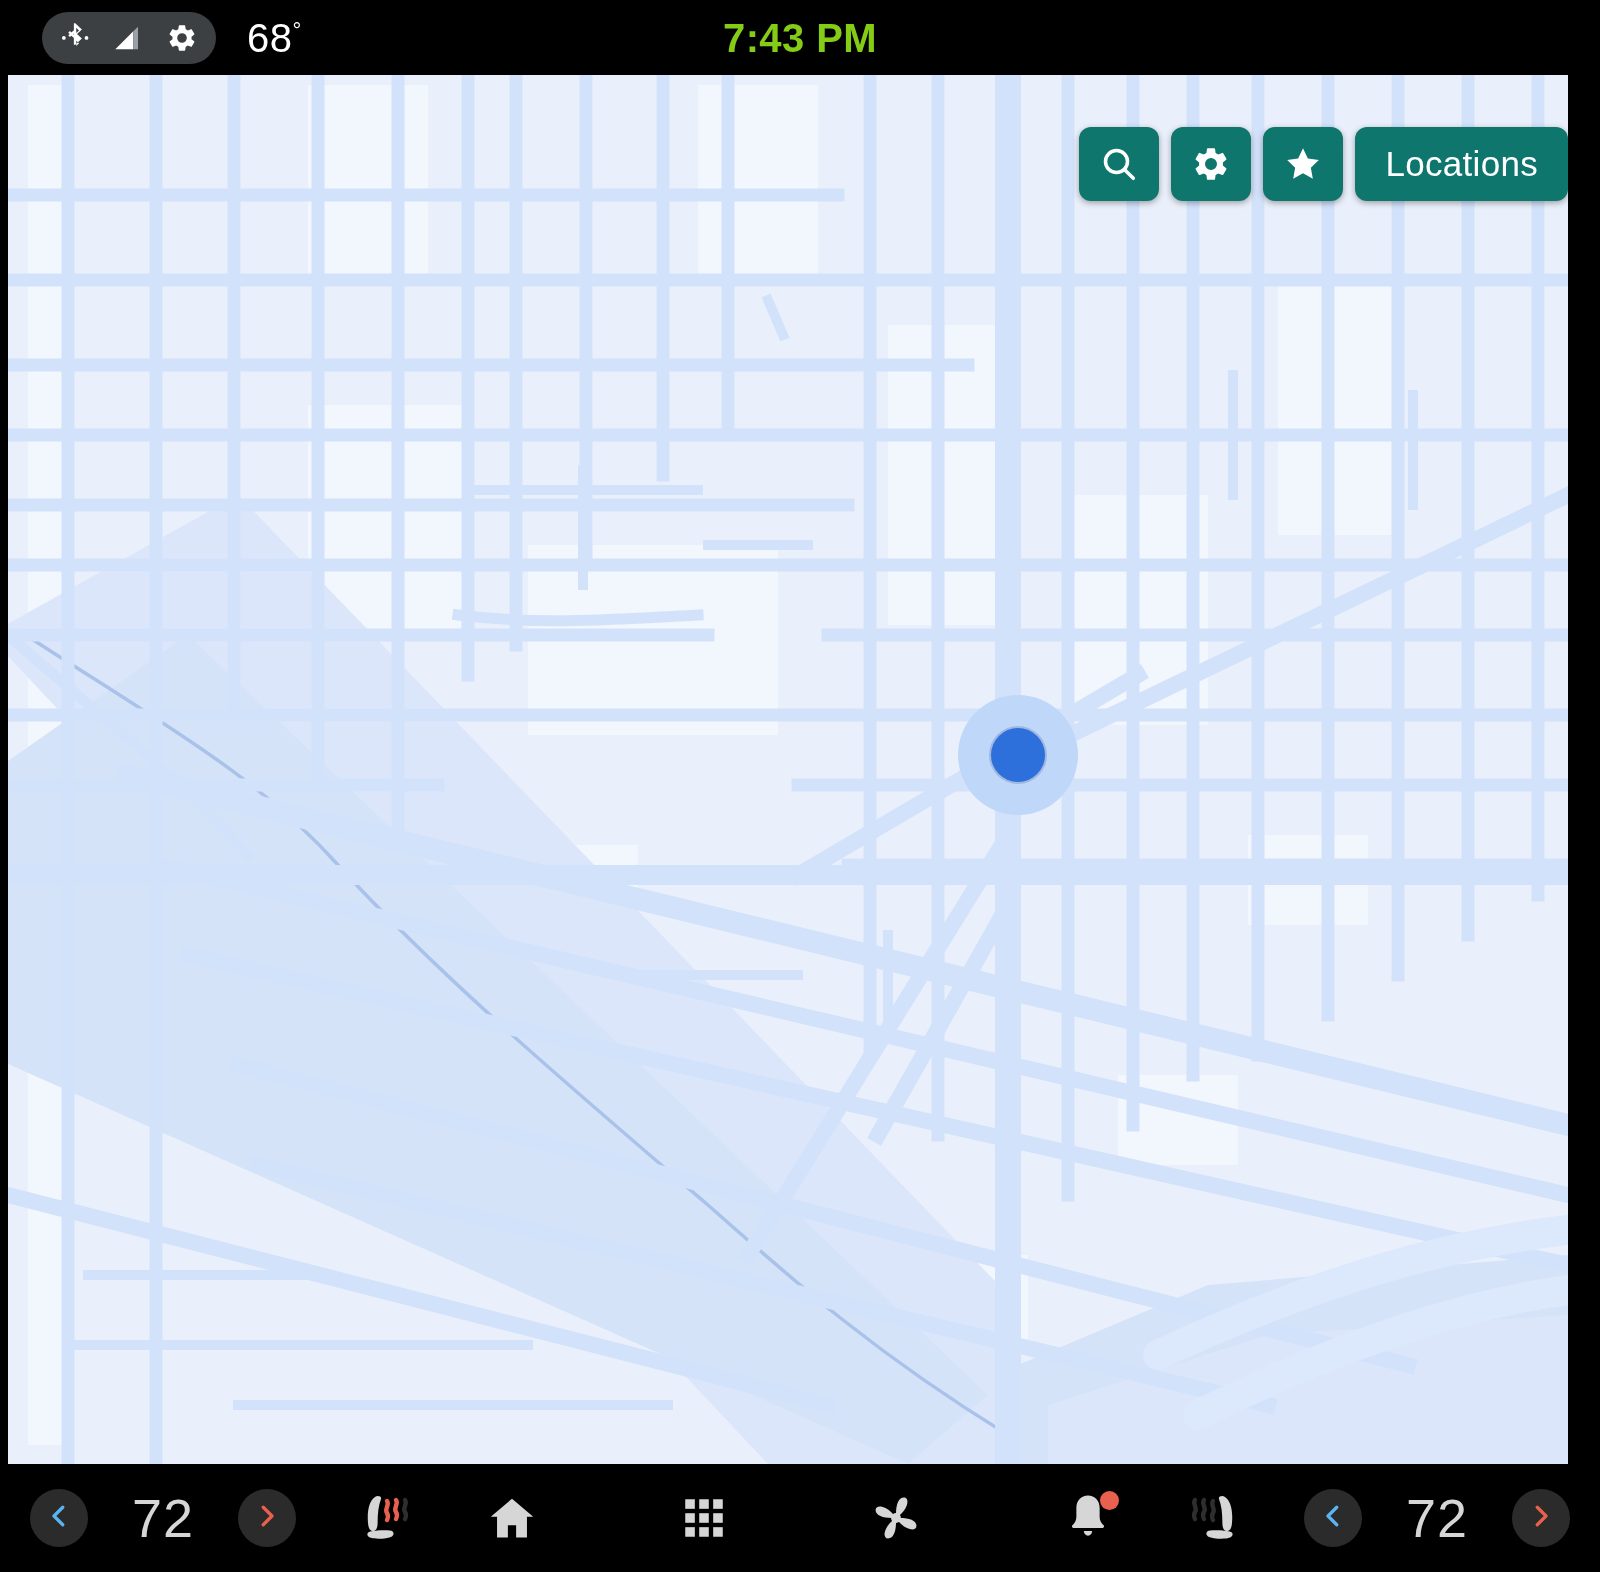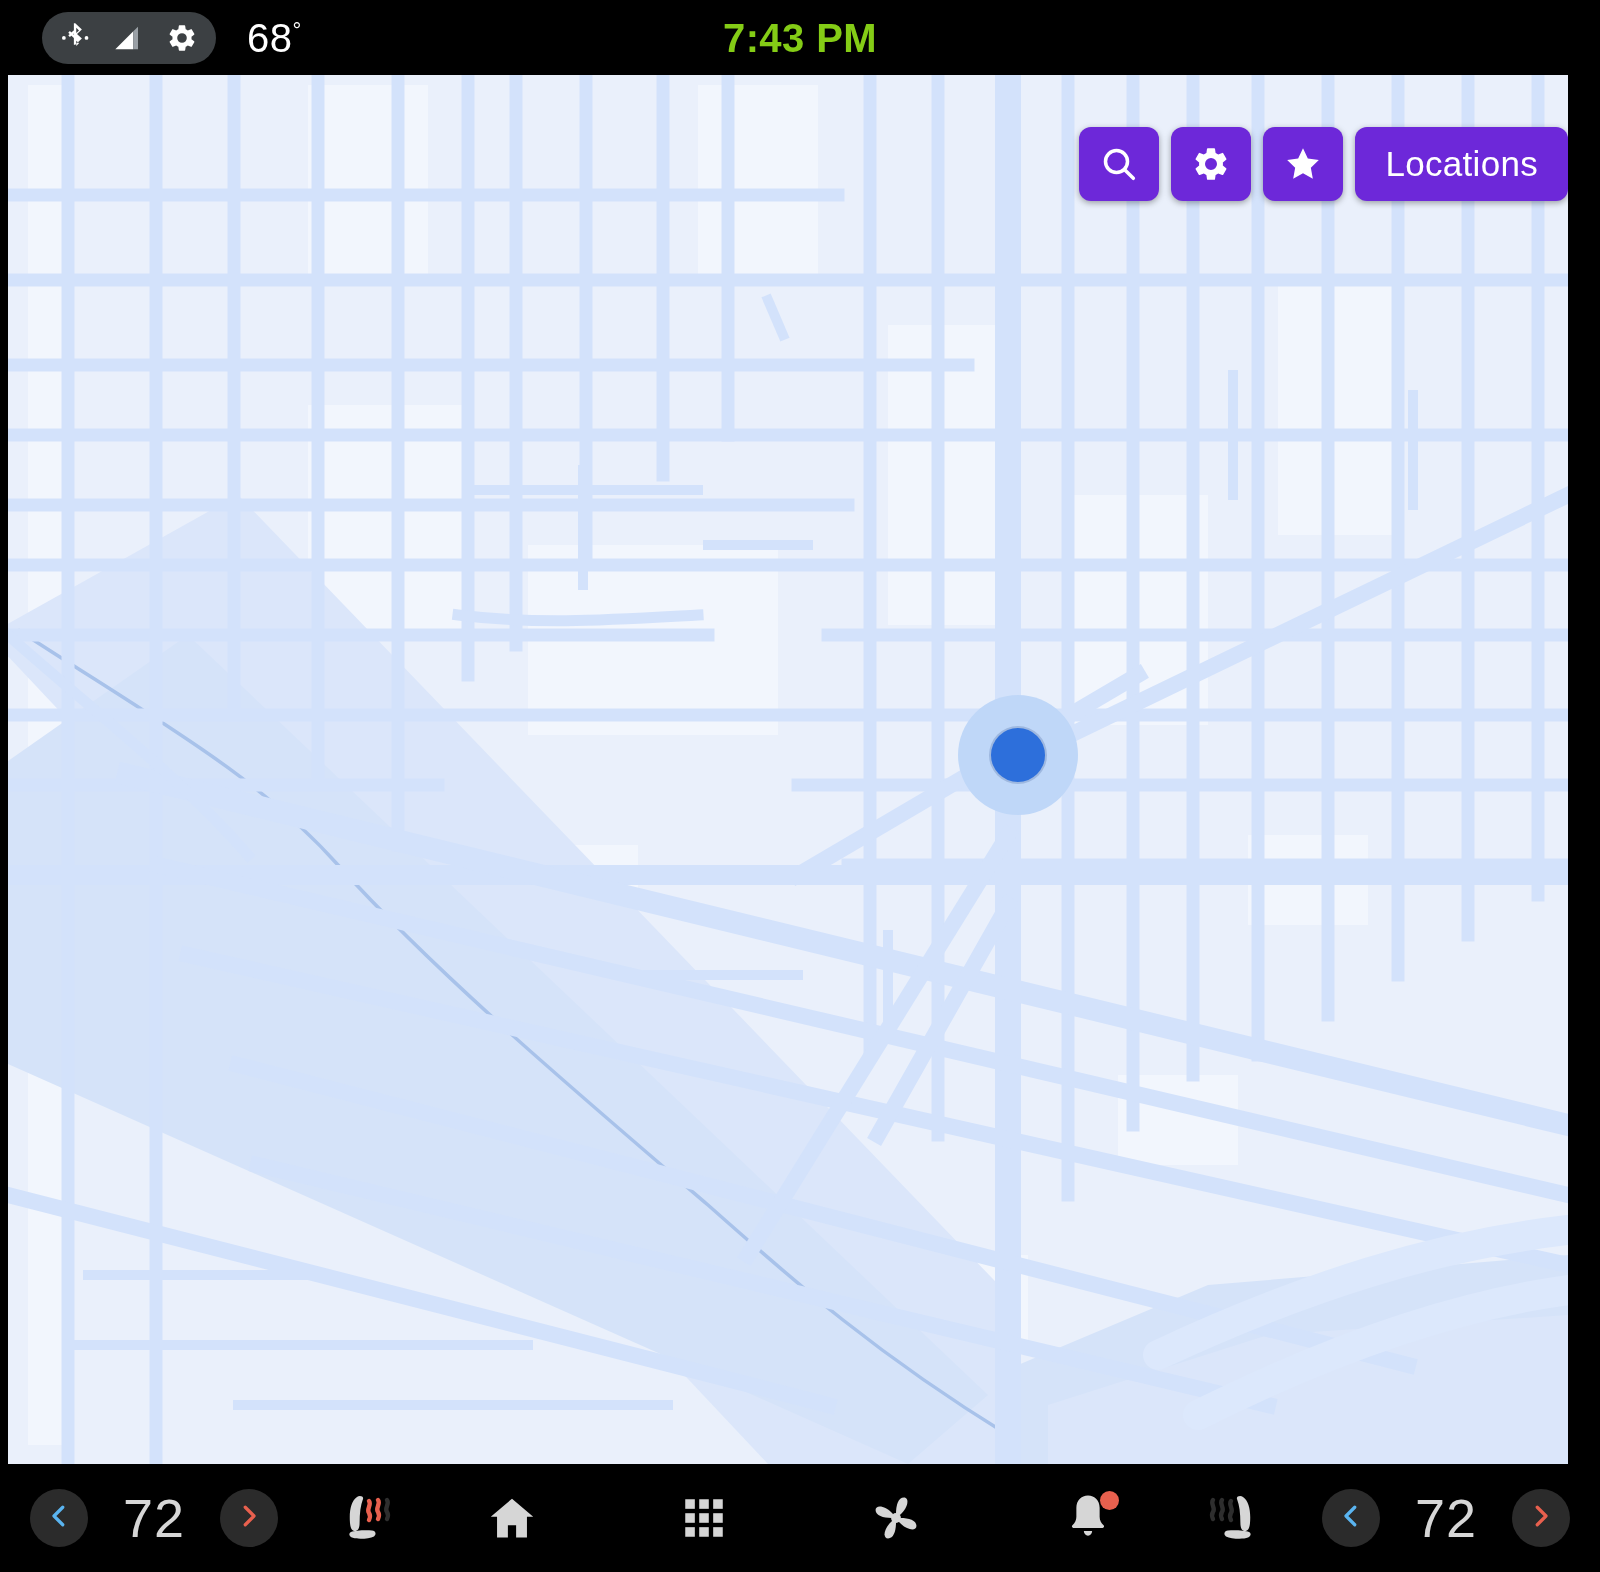--- a/index.html
+++ b/index.html
@@ -82,21 +82,21 @@
   
   #map-controls {
     position: absolute;
     right: 32px; top: 127px;
     display: flex;
     align-items: center;
     gap: 12px;
     z-index: 30;
   }
   .map-btn {
-    background: #6d28d9;
+    background: #0f766e;
     border-radius: 12px;
     height: 74px;
     width: 80px;
     display: flex;
     align-items: center;
     justify-content: center;
     cursor: pointer;
     box-shadow: 0 2px 6px rgba(0,0,0,0.35);
   }
   .map-btn.wide {
@@ -140,21 +140,21 @@
     width: 1600px; height: 108px;
     background: #000000;
     display: flex;
     align-items: center;
     z-index: 40;
   }
 
   .temp-group {
     display: flex;
     align-items: center;
-    gap: 23px;
+    gap: 32px;
   }
   .temp-group.left { margin-left: 30px; }
 
   .round-btn {
     width: 58px; height: 58px;
     border-radius: 50%;
     background: #2b2b2b;
     display: flex;
     align-items: center;
     justify-content: center;

